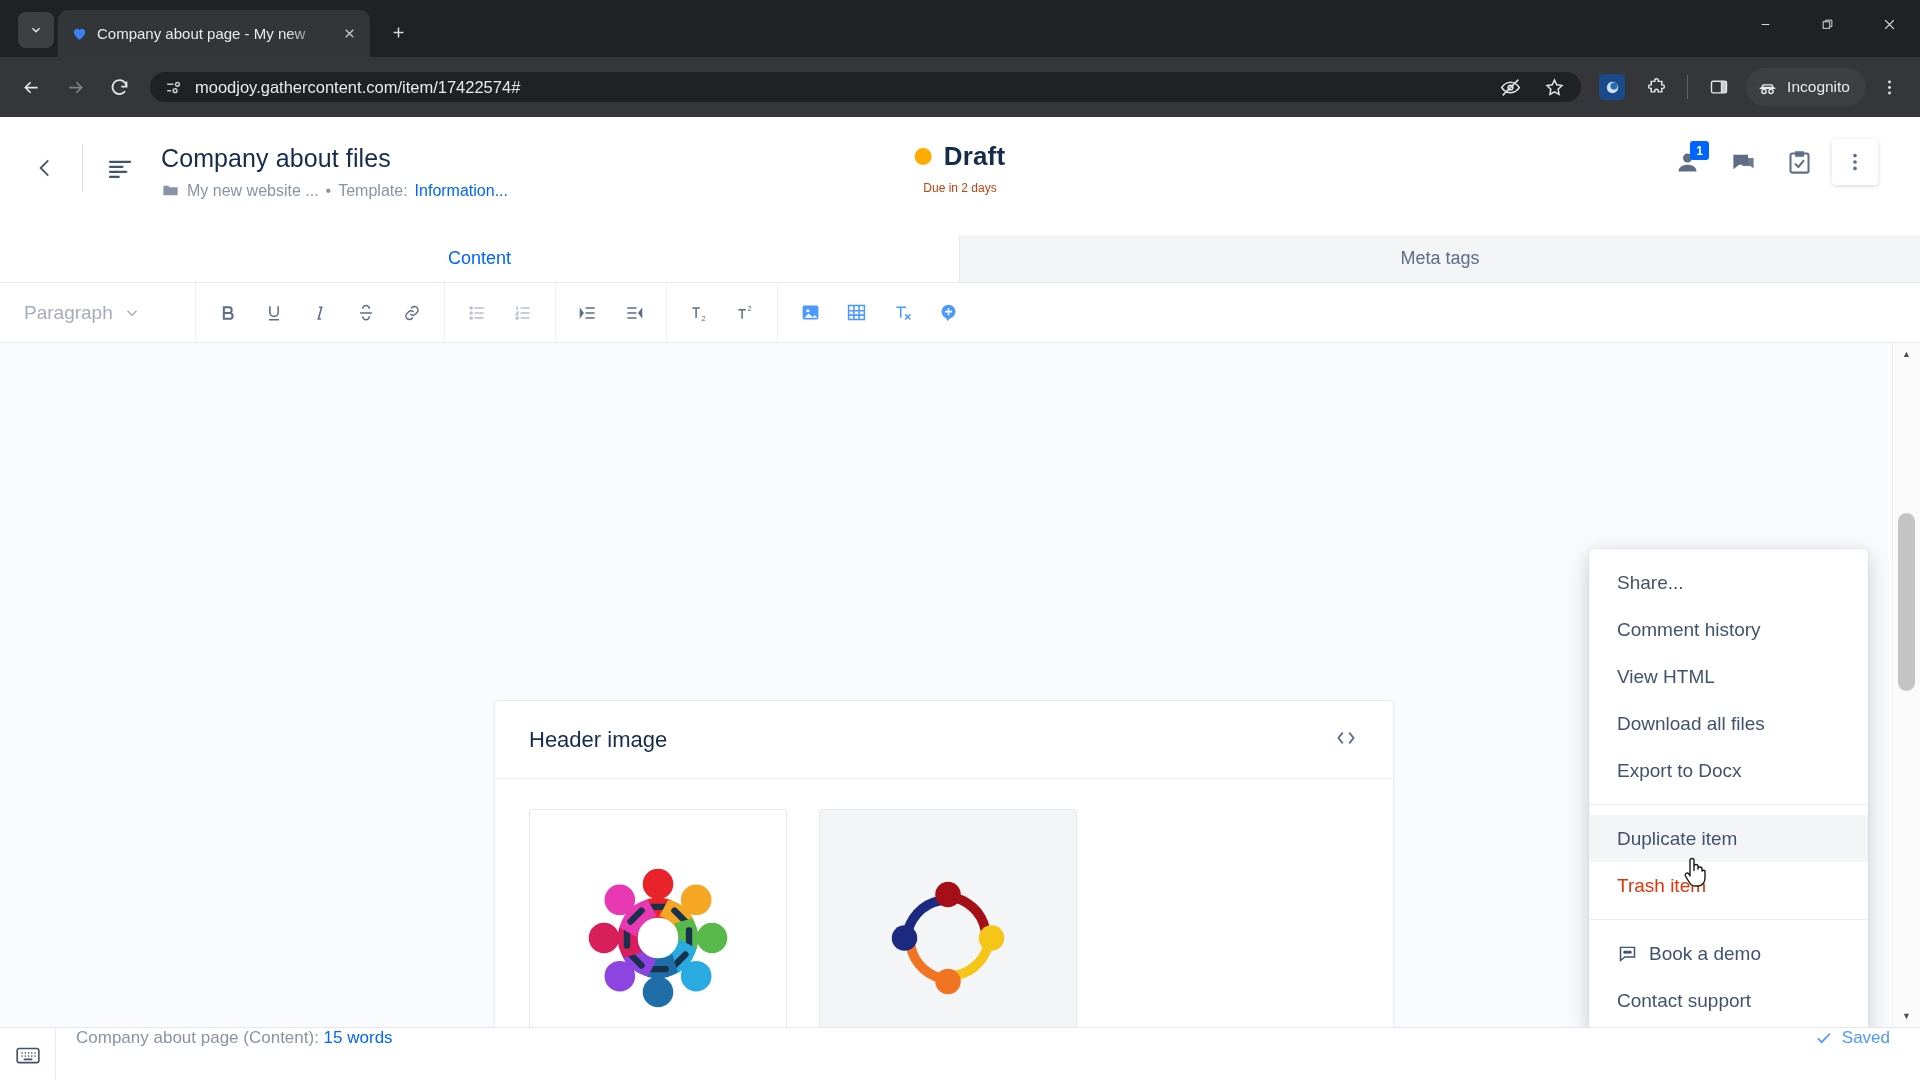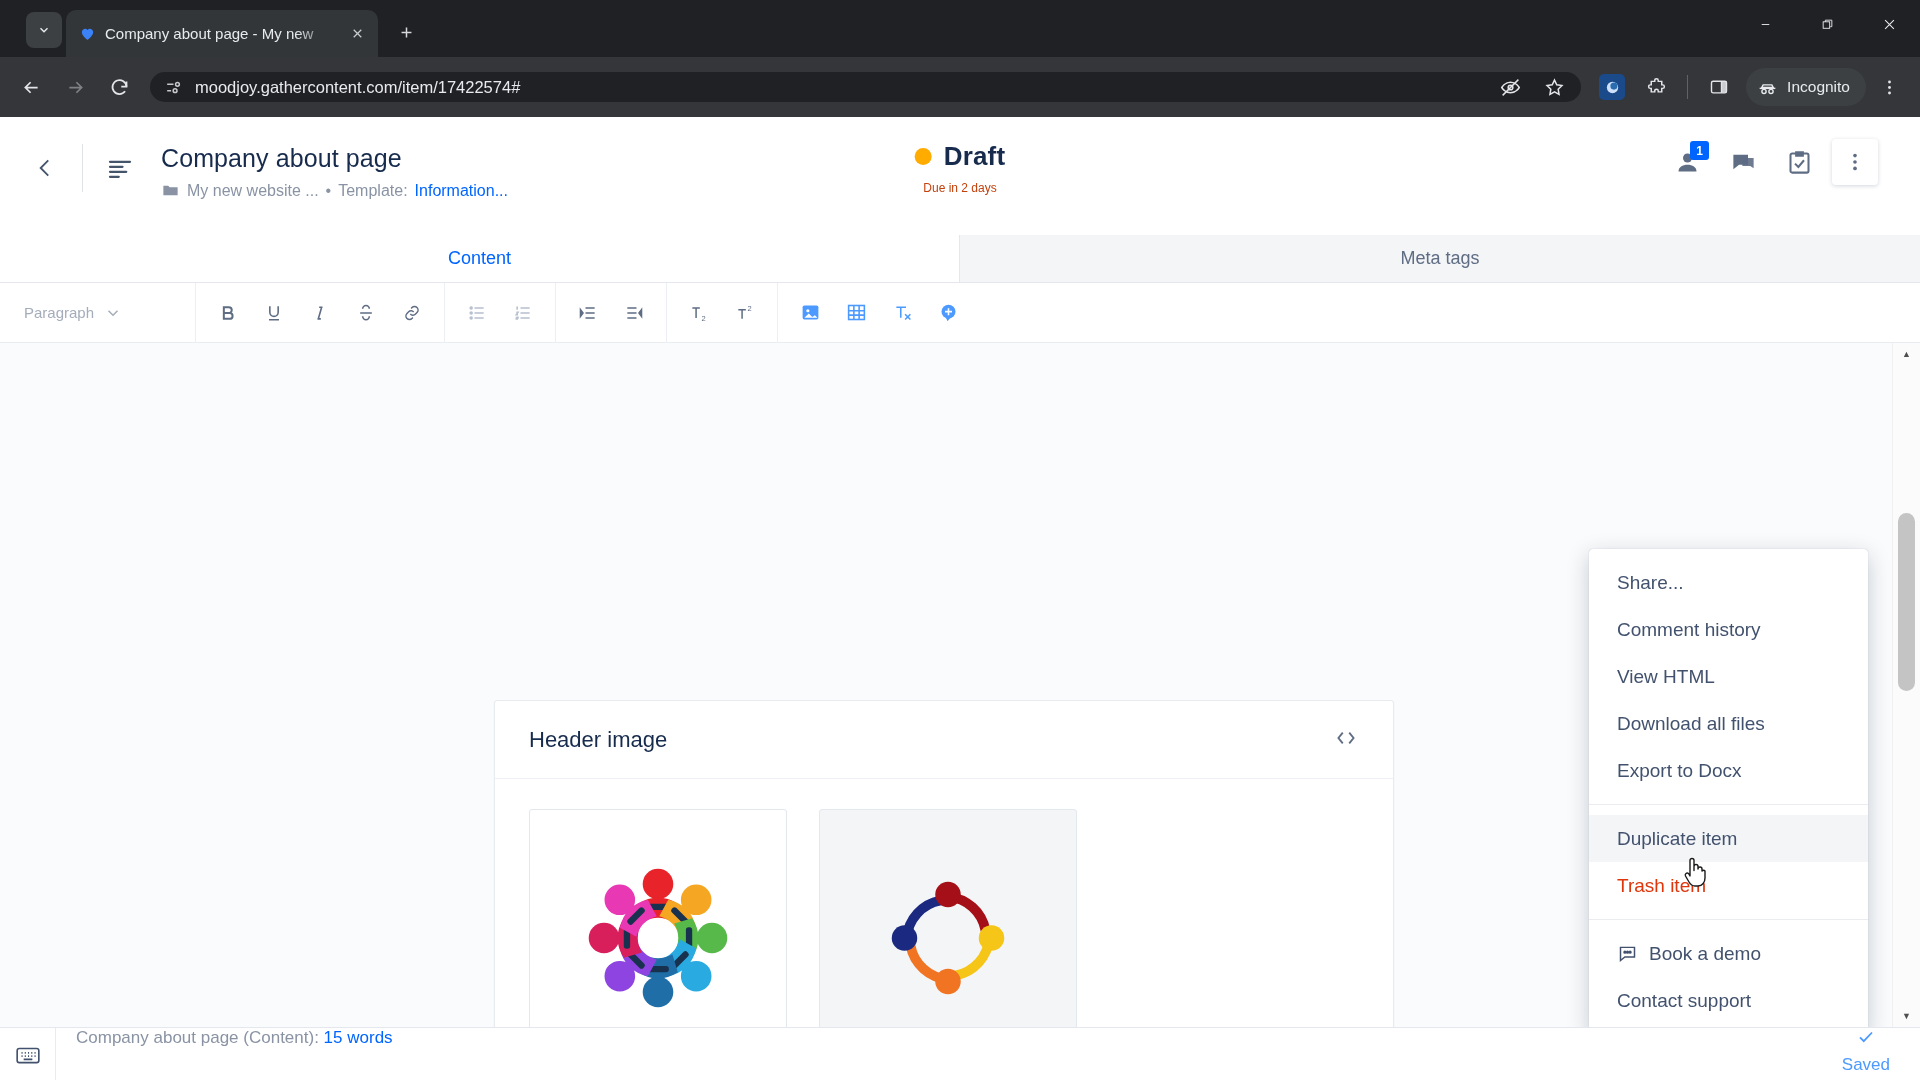--- a/index.html
+++ b/index.html
@@ -9,21 +9,21 @@
     background: #ffffff;
     -webkit-font-smoothing: antialiased;
   }
 
   
   .browser { width: 1920px; height: 1080px; display: flex; flex-direction: column; background:#202124; }
 
   
   .tabstrip {
     height: 57px; background:#202124; display:flex; align-items:flex-end;
-    padding-left: 18px; position: relative; flex: 0 0 57px; margin-left: 8px;
+    padding-left: 18px; position: relative; flex: 0 0 57px;
   }
   .tab-list-btn {
     width: 36px; height: 36px; margin-bottom: 9px; border-radius: 8px;
     background:#3c4043; display:flex; align-items:center; justify-content:center;
     color:#e8eaed; flex:0 0 auto;
   }
   .tab {
     height: 47px; width: 312px; background:#323639; border-radius: 10px 10px 0 0;
     display:flex; align-items:center; padding: 0 10px 0 12px; gap: 9px;
     margin-left: 4px; position: relative; flex:0 0 auto;
@@ -88,21 +88,21 @@
   
   .content-tabs { height: 48px; display:flex; border-bottom:1px solid #e4e8ee; flex:0 0 48px; }
   .ctab { flex:1 1 50%; display:flex; align-items:center; justify-content:center; font-size:18px; }
   .ctab.active { background:#fff; color:#0065ff; border-right:1px solid #e4e8ee; }
   .ctab.inactive { background:#f4f5f7; color:#5e6c84; }
 
   
   .ed-toolbar { height: 60px; display:flex; align-items:center; border-bottom:1px solid #e9edf2; background:#fff; flex:0 0 60px; }
   .para-sel {
     display:flex;align-items:center;gap:10px;height:60px;padding:0 16px 0 24px;
-    color:#a5adba;font-size:15px;border-right:1px solid #eceff3; min-width:196px;
+    color:#a5adba;font-size:19px;border-right:1px solid #eceff3; min-width:196px;
   }
   .tgrp { display:flex; align-items:center; height:60px; border-right:1px solid #eceff3; padding: 0 10px; gap: 2px; }
   .tbtn { width:44px;height:44px;display:flex;align-items:center;justify-content:center;color:#5e6c84;border-radius:3px;}
   .tbtn.light { color:#b6c0cf; }
   .tbtn.blue { color:#4c9aff; }
 
   
   .ed-body { flex:1 1 auto; background:#fafbfc; position:relative; overflow:hidden; }
   .doc {
     position:absolute; left: 494px; top: 357px; width: 900px; background:#fff;
@@ -126,21 +126,21 @@
   .vs-thumb { position:absolute; left:5px; right:5px; top: 170px; height: 178px; background:#c4c4c4; border-radius:9px; }
 
   
   .statusbar {
     height: 53px; background:#fff; border-top:1px solid #e4e8ee; display:flex; align-items:flex-start;
     padding-right: 30px; flex:0 0 53px;
   }
   .sb-kbd { width:56px;height:53px;display:flex;align-items:center;justify-content:center;color:#42526e;border-right:1px solid #e8ebf0;flex:0 0 56px;}
   .sb-text { margin-left: 20px; font-size:17px; color:#8993a4; }
   .sb-count { color:#0065ff; }
-  .sb-saved { margin-left:auto; display:flex; align-items:center; gap:9px; color:#4c9aff; font-size:17px;flex-direction:column; }
+  .sb-saved { margin-left:auto; display:flex; align-items:center; gap:9px; color:#4c9aff; font-size:17px; }
 
   
   .menu {
     position:absolute; right: 52px; top: 206px; width: 279px; background:#fff;
     border-radius:4px; box-shadow: 0 6px 22px rgba(9,30,66,.22), 0 0 1px rgba(9,30,66,.3);
     padding: 10px 0; z-index: 40;
   }
   .mi { height: 47px; display:flex; align-items:center; padding: 0 28px; font-size:19px; color:#42526e; gap:11px; }
   .mi.hovered { background:#f4f5f7; }
   .mi.danger { color:#de350b; }
@@ -292,21 +292,21 @@
           </svg>
       </div>
       <div class="hdr-divider"></div>
       <div class="hdr-outline">
         <svg width="30" height="30" viewBox="0 0 24 24" stroke="currentColor" stroke-width="1.8" stroke-linecap="round">
             <path d="M4 7h16M4 11h10M4 15h13M4 19h7"></path>
           </svg>
       </div>
 
       <div class="hdr-titles">
-        <div class="hdr-title">Company about page</div>
+        <div class="hdr-title">Company about files</div>
         <div class="hdr-crumbs">
           <span class="crumb-folder">
             <svg width="19" height="19" viewBox="0 0 24 24" fill="currentColor">
                 <path d="M3 6h6l2 2h10v10H3z"></path>
               </svg>
           </span>
           <span>My new website ...</span>
           <span>•</span>
           <span>Template:</span>
           <span class="crumb-link">Information...</span>

